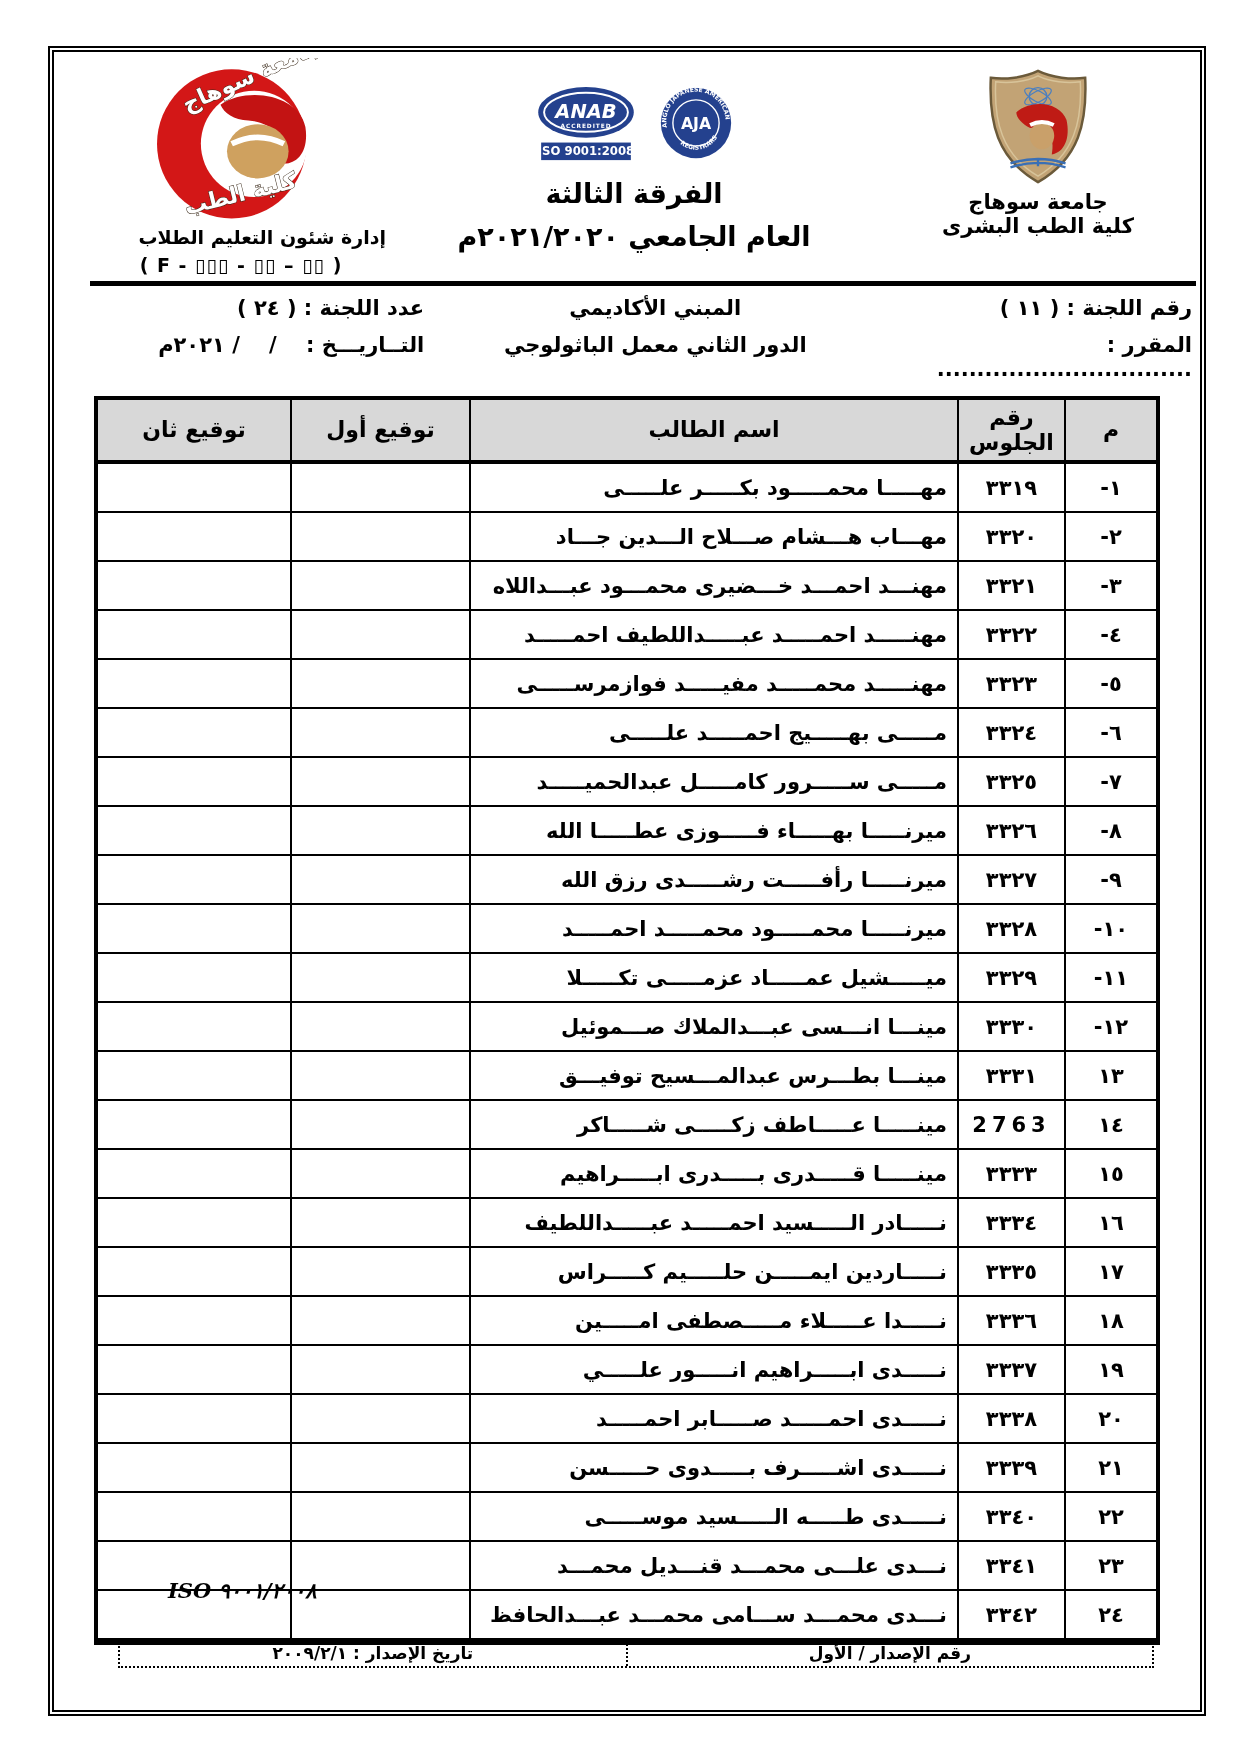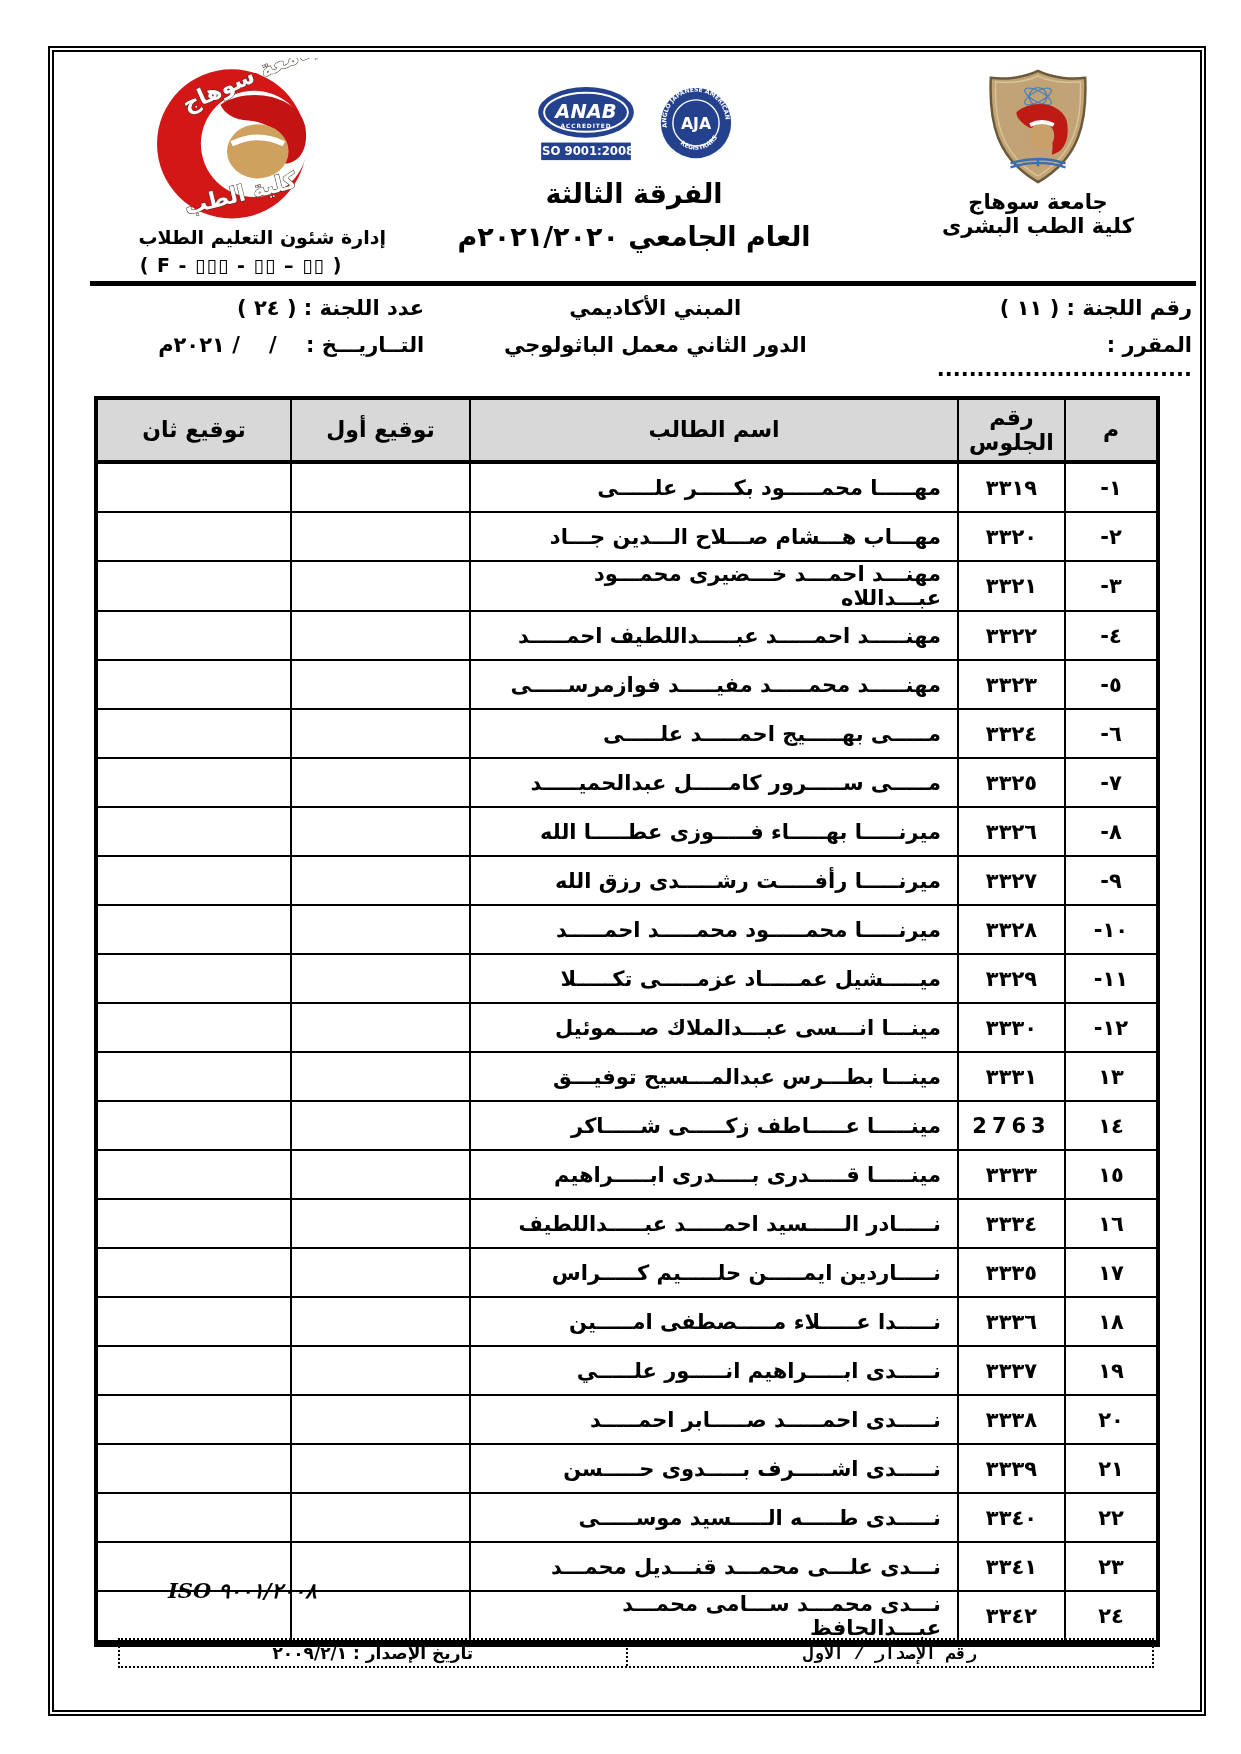--- a/index.html
+++ b/index.html
@@ -36,29 +36,29 @@
   .i-c1{flex:0 0 29%;text-align:right;}
   .i-c2{flex:0 0 37%;text-align:center;}
   .i-c3{flex:0 0 34%;text-align:right;padding-right:22px;box-sizing:border-box;}
 
   
   .roster{position:absolute;left:40px;top:344px;width:1062px;border-collapse:collapse;
           table-layout:fixed;border:4px solid #000;border-bottom-width:7px;direction:rtl;}
   .roster th,.roster td{border:2px solid #000;overflow:hidden;}
   .roster thead th{background:#d8d8d8;height:60px;font-size:22px;border-bottom:4px solid #000;line-height:1.15;padding:0 2px;}
   .roster td{height:45px;font-size:21px;text-align:center;vertical-align:middle;}
-  td.c-name-cell{text-align:right;padding:0 16px;}
+  td.c-name-cell{text-align:right;padding:0 10px;}
   td.c-seat-cell{letter-spacing:5px;}
   td.c-idx-cell{letter-spacing:1px;}
 
   
   .footer-box{position:absolute;left:64px;top:1586px;width:1036px;height:30px;display:flex;direction:rtl;
               border:2px dotted #000;font-size:17px;box-sizing:border-box;}
   .fb-cell{display:flex;align-items:center;justify-content:center;}
-  .fb-right{flex:0 0 51%;border-left:2px dotted #000;box-sizing:border-box;font-family:Liberation Mono, monospace;}
+  .fb-right{flex:0 0 51%;border-left:2px dotted #000;box-sizing:border-box;}
   .fb-left{flex:1;}
   .iso-line{position:absolute;left:114px;top:1526px;font-family:"DejaVu Serif",serif;
             font-style:italic;font-size:21px;direction:ltr;}
 </style>
 </head>
 <body>
 
 <div class="frame">
 
   <div class="hdr-left">

